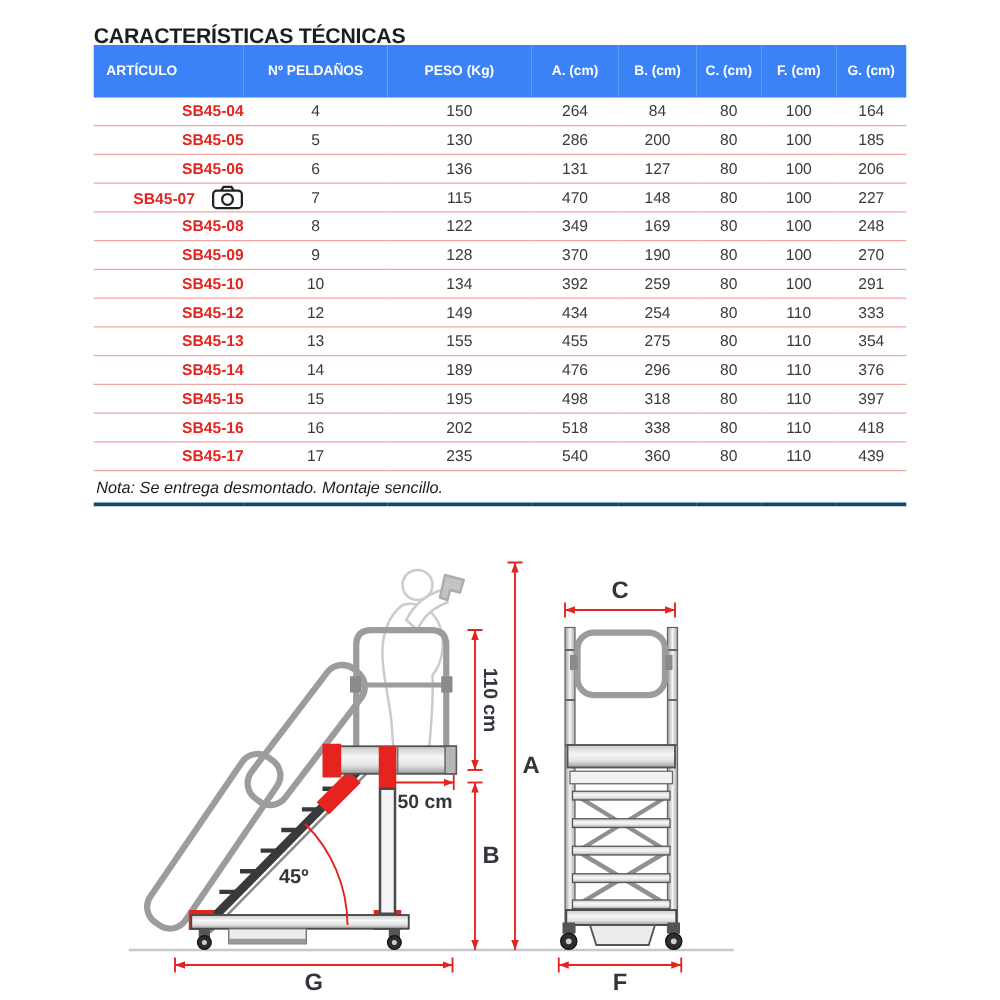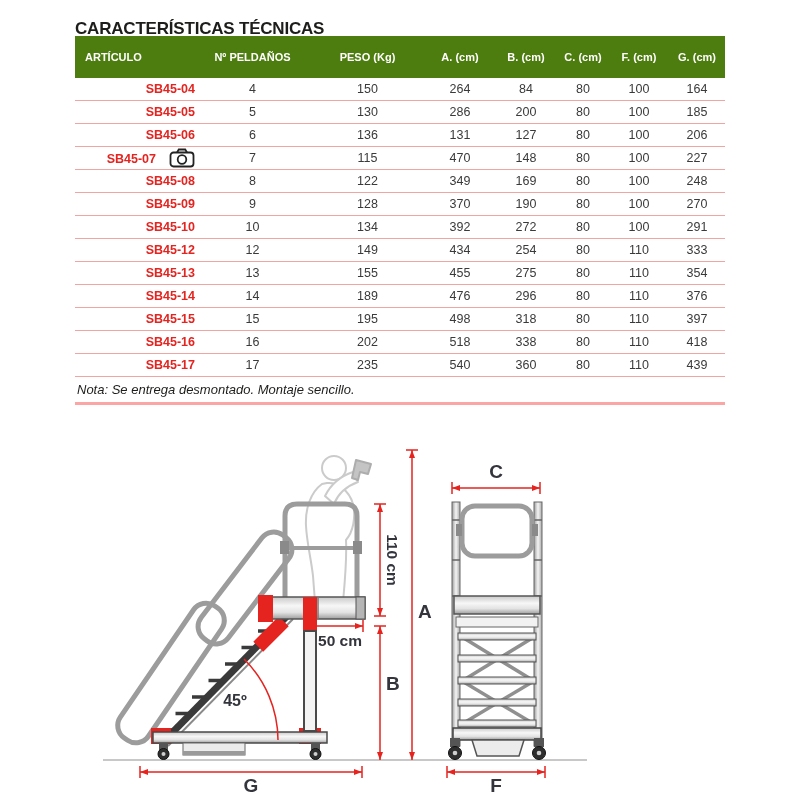--- a/index.html
+++ b/index.html
@@ -9,35 +9,35 @@
   }
   .page-title{
     position:absolute;left:75px;top:7px;
     font-size:17px;font-weight:700;color:#1d1d1b;letter-spacing:-0.2px;margin-top:12px;
   }
   table.spec{
     position:absolute;left:75px;top:36px;width:650px;
     border-collapse:collapse;table-layout:fixed;
   }
   table.spec th{
-    background:#4d7c0f;color:#ffffff;font-weight:700;font-size:11px;
+    background:#3b82f6;color:#ffffff;font-weight:700;font-size:11px;
     line-height:13px;height:42px;vertical-align:middle;text-align:center;padding:0 2px;
   }
   table.spec th.art{text-align:left;padding-left:10px;}
   table.spec td{
     font-size:12.5px;color:#3a3a3a;text-align:center;height:22px;
     border-bottom:1px solid #efa5a1;padding:0;
   }
   table.spec td.art{
     text-align:right;color:#e5231f;font-weight:700;padding-left:2px;white-space:nowrap;
   }
   .cam{vertical-align:-5px;margin-left:13px;}
   table.spec td.note{
     text-align:left;font-style:italic;font-size:13px;color:#1d1d1b;
-    height:25px;border-bottom:3px solid #fca5a5;padding-left:2px;
+    height:25px;border-bottom:3px solid #0c4a6e;padding-left:2px;
   }
   svg.drawing{position:absolute;left:75px;top:440px;}
   .dim{fill:#33343c;font-weight:700;font-family:"Liberation Sans",sans-serif;}
 </style>
 </head>
 <body>
 
 <div class="page-title">CARACTERÍSTICAS TÉCNICAS</div>
 
 <table class="spec">
@@ -128,21 +128,21 @@
         <td>190</td>
       <td>80</td>
         <td>100</td>
       <td>270</td>
     </tr>
     <tr>
       <td class="art">SB45-10</td>
       <td>10</td>
         <td>134</td>
       <td>392</td>
-        <td>272</td>
+        <td>259</td>
       <td>80</td>
         <td>100</td>
       <td>291</td>
     </tr>
     <tr>
       <td class="art">SB45-12</td>
       <td>12</td>
         <td>149</td>
       <td>434</td>
         <td>254</td>

